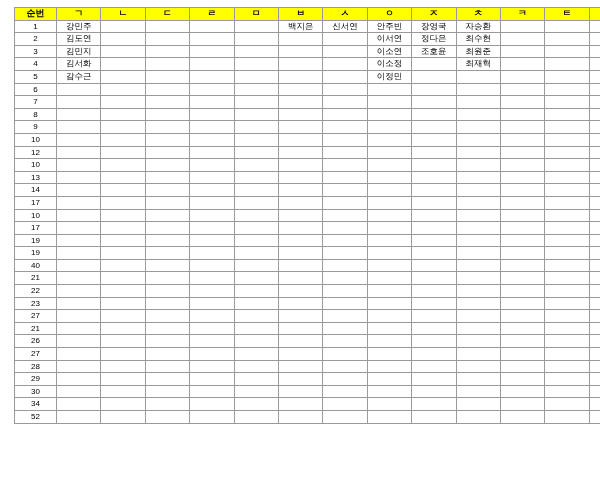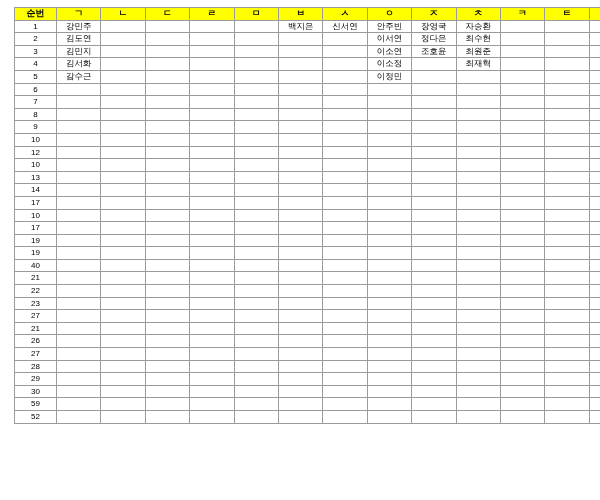--- a/index.html
+++ b/index.html
@@ -566,21 +566,21 @@
           <td class="name"></td>
           <td class="name"></td>
           <td class="name"></td>
           <td class="name"></td>
           <td class="name"></td>
           <td class="name"></td>
           <td class="name"></td>
           <td class="name"></td>
         </tr>
         <tr>
-          <td class="idx">59</td>
+          <td class="idx">34</td>
           <td class="name"></td>
           <td class="name"></td>
           <td class="name"></td>
           <td class="name"></td>
           <td class="name"></td>
           <td class="name"></td>
           <td class="name"></td>
           <td class="name"></td>
           <td class="name"></td>
           <td class="name"></td>

